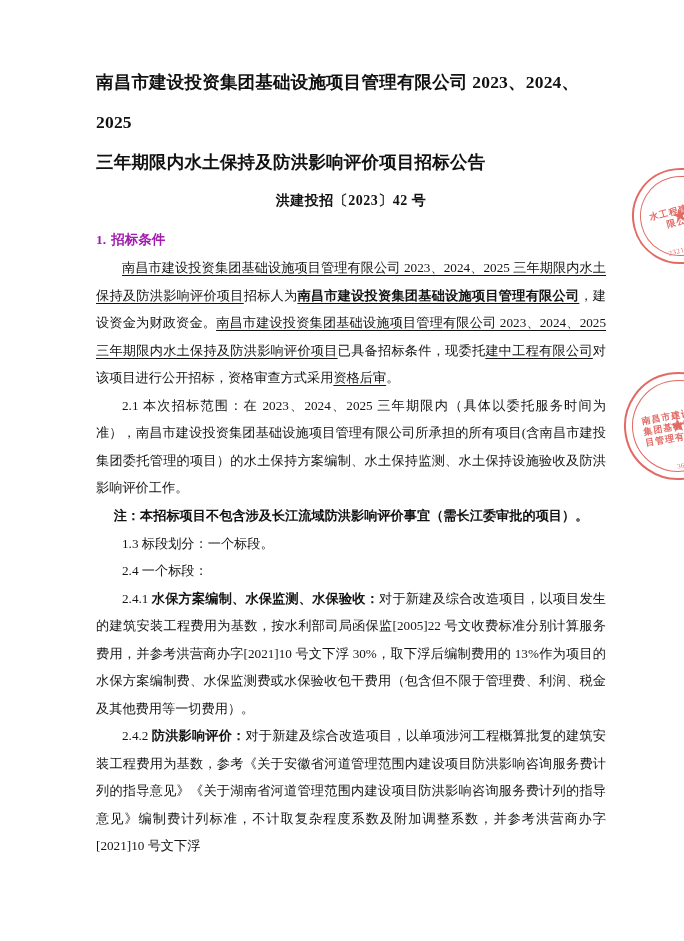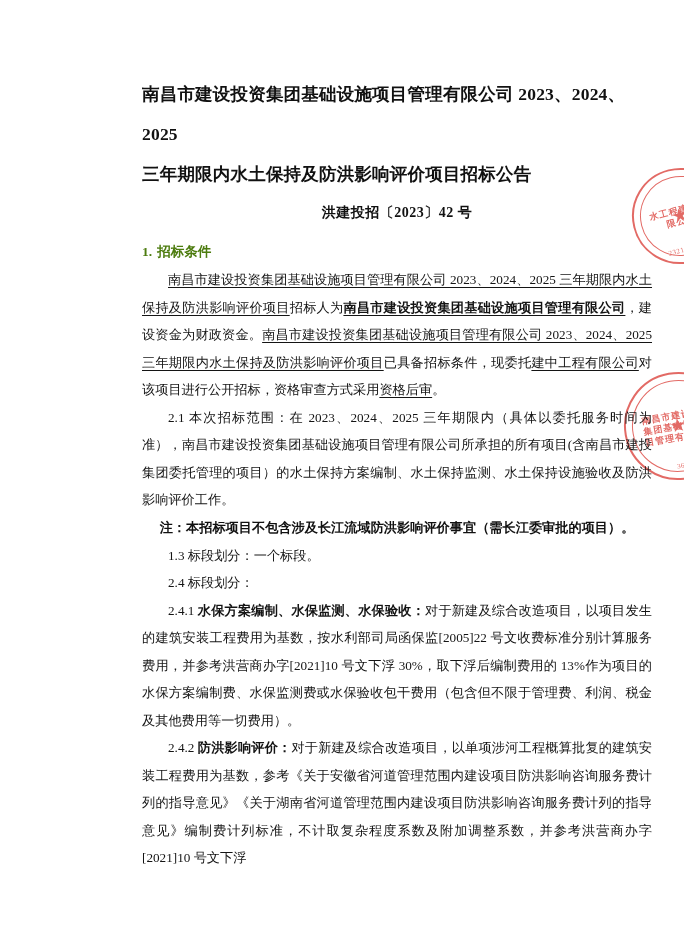--- a/index.html
+++ b/index.html
@@ -14,23 +14,22 @@
   .page {
     position: relative;
     width: 684px;
     height: 941px;
     background: #ffffff;
     overflow: hidden;
   }
   .content {
     position: absolute;
     left: 96px;
-    top: 74px;
+    top: 62px;
     width: 510px;
-    margin-left: 46px;
   }
 
   
   .doc-title {
     font-weight: bold;
     font-size: 17.5px;
     line-height: 40px;
     letter-spacing: 0.2px;
     text-align: left;
     color: #111;
@@ -46,21 +45,21 @@
     color: #111;
     letter-spacing: 0.5px;
   }
 
   
   .sec-head {
     font-weight: bold;
     font-size: 13.5px;
     line-height: 28px;
     margin-top: 6px;
-    color: #4d7c0f;
+    color: #a21caf;
   }
   .sec-head .num {
     margin-right: 5px;
   }
 
   
   p.body {
     font-size: 13.2px;
     line-height: 27.5px;
     margin: 0;
@@ -186,20 +185,20 @@
     <p class="body indent"><span class="u">南昌市建设投资集团基础设施项目管理有限公司 2023、2024、2025 三年期限内水土保持及防洪影响评价项目</span><span>招标人为</span><span class="u b">南昌市建设投资集团基础设施项目管理有限公司</span><span>，建设资金为财政资金。</span><span class="u">南昌市建设投资集团基础设施项目管理有限公司 2023、2024、2025 三年期限内水土保持及防洪影响评价项目</span><span>已具备招标条件，现委托</span><span class="u">建中工程有限公司</span><span>对该项目进行公开招标，资格审查方式采用</span><span class="u">资格后审</span><span>。</span></p>
 
 
     <p class="body indent"><span>2.1</span> <span>本次招标范围：在 2023、2024、2025 三年期限内（具体以委托服务时间为准），南昌市建设投资集团基础设施项目管理有限公司所承担的所有项目(含南昌市建投集团委托管理的项目）的水土保持方案编制、水土保持监测、水土保持设施验收及防洪影响评价工作。</span></p>
 
     <p class="note-line"><span class="lead">注：</span><span>本招标项目不包含涉及长江流域防洪影响评价事宜（需长江委审批的项目）。</span></p>
 
     <p class="body indent"><span>1.3</span> <span>标段划分：一个标段。</span></p>
 
 
-    <p class="body indent"><span>2.4</span> <span>标段划分：</span></p>
+    <p class="body indent"><span>2.4</span> <span>一个标段：</span></p>
 
     <p class="body indent"><span>2.4.1</span> <span class="b">水保方案编制、水保监测、水保验收：</span><span>对于新建及综合改造项目，以项目发生的建筑安装工程费用为基数，按水利部司局函保监[2005]22 号文收费标准分别计算服务费用，并参考洪营商办字[2021]10 号文下浮 30%，取下浮后编制费用的 13%作为项目的水保方案编制费、水保监测费或水保验收包干费用（包含但不限于管理费、利润、税金及其他费用等一切费用）。</span></p>
 
     <p class="body indent"><span>2.4.2</span> <span class="b">防洪影响评价：</span><span>对于新建及综合改造项目，以单项涉河工程概算批复的建筑安装工程费用为基数，参考《关于安徽省河道管理范围内建设项目防洪影响咨询服务费计列的指导意见》《关于湖南省河道管理范围内建设项目防洪影响咨询服务费计列的指导意见》编制费计列标准，不计取复杂程度系数及附加调整系数，并参考洪营商办字[2021]10 号文下浮</span></p>
 
   </div>
 </div>
 
 </body></html>

